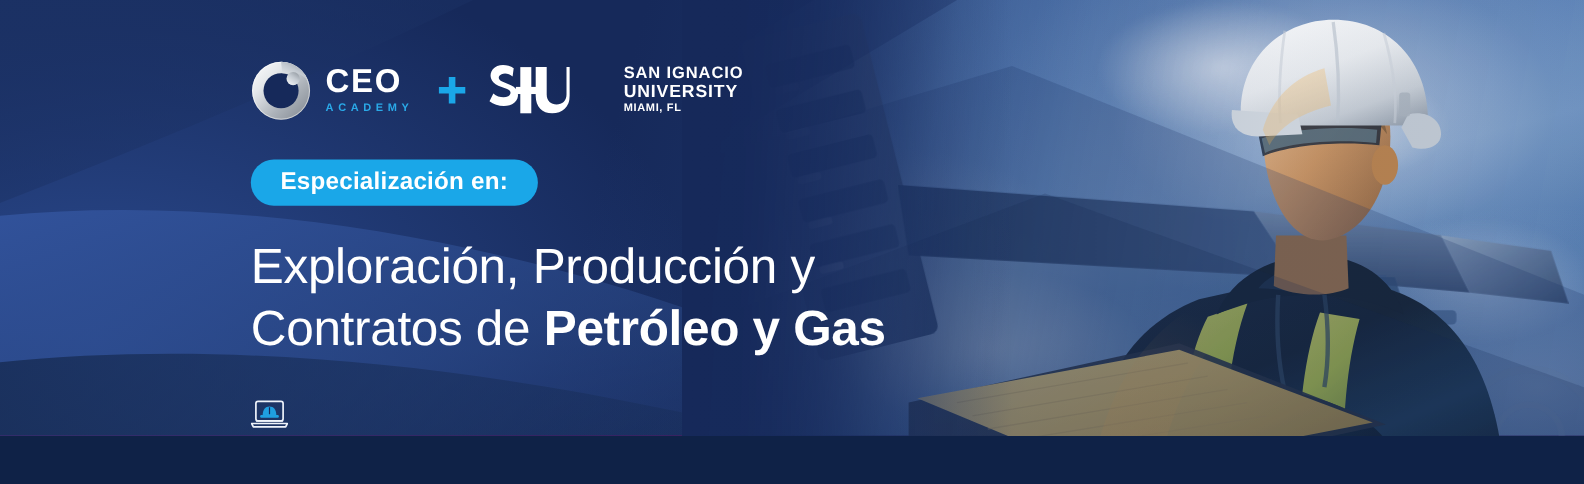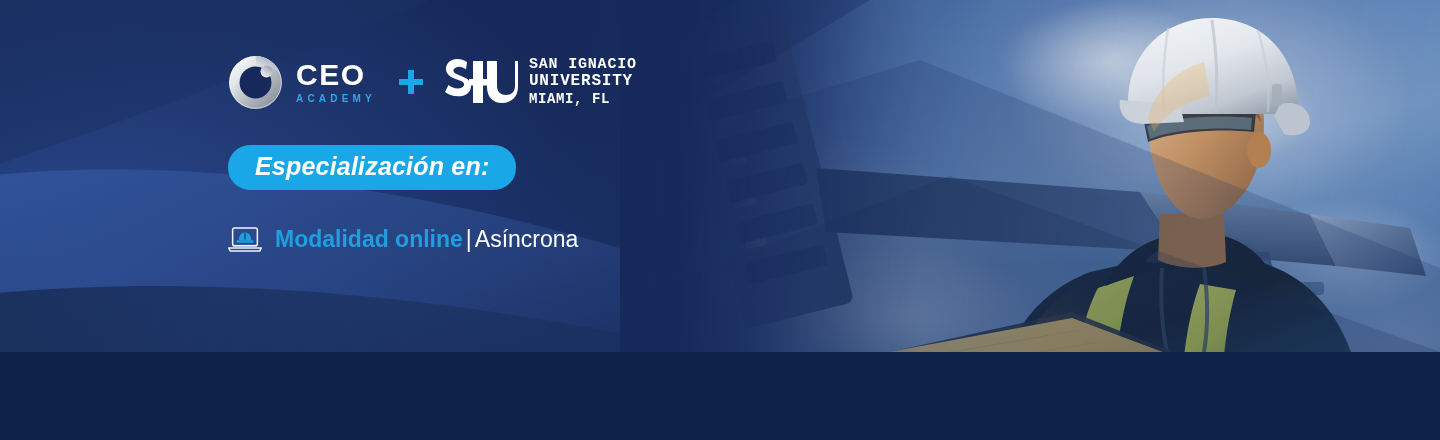--- a/index.html
+++ b/index.html
@@ -4,21 +4,21 @@
 <style>
   * { margin:0; padding:0; box-sizing:border-box; }
   html, body {
     width:1440px; height:440px;
     background:#0f2247;
     font-family:"Liberation Sans", sans-serif;
     overflow:hidden;
   }
   .banner {
     position:relative;
-    width:1440px; height:352px;
+    width:1440px; height:396px;
     overflow:hidden;
     background:#701a75;
   }
 
   
   .bg-base {
     position:absolute; inset:0;
     background:
       radial-gradient(ellipse 900px 600px at 6% 78%, #2b4a8e 0%, rgba(43,74,142,0) 62%),
       linear-gradient(105deg, #16295a 0%, #16295a 38%, #1d3568 58%, #223d74 72%, #24406f 100%);
@@ -91,34 +91,35 @@
   .ceo-academy {
     font-size:10px; font-weight:bold; color:#2aa9e8;
     letter-spacing:4.2px; margin-top:4px;
   }
   .plus-sep { width:26px; height:26px; margin:0 20px 0 22px; flex:0 0 auto; }
 
   .siu-logo { display:flex; align-items:center; gap:11px; }
   .siu-mark { width:74px; height:52px; display:block; }
   .siu-word {
     color:#ffffff;
-    font-family:Liberation Mono, monospace;
+    font-family:Liberation Sans, sans-serif;
     line-height:1.08;
+    margin-left:38px;
   }
   .siu-l1 { font-size:15px; font-weight:bold; letter-spacing:.8px; }
   .siu-l2 { font-size:16px; font-weight:bold; letter-spacing:.8px; }
-  .siu-l3 { font-size:14px; font-weight:bold; letter-spacing:.6px; margin-top:2px; }
+  .siu-l3 { font-size:10px; font-weight:bold; letter-spacing:.6px; margin-top:2px; }
 
   
   .badge-wrap { margin-top:33px; }
   .badge {
     display:inline-block;
     background:#1aa7e8;
     color:#ffffff;
-    font-size:25px; font-weight:bold; font-style:italic;
+    font-size:22px; font-weight:bold; 
     letter-spacing:.2px;
     padding:7px 27px 9px 27px;
     border-radius:22px;
   }
 
   
   .headline {
     margin-top:26px;
     color:#ffffff;
     font-size:45px;
@@ -398,28 +399,31 @@
           <div class="siu-l2">UNIVERSITY</div>
           <div class="siu-l3">MIAMI, FL</div>
         </div>
       </div>
     </div>
 
     <div class="badge-wrap">
       <span class="badge">Especialización en:</span>
     </div>
 
+    <div class="headline">
+      <span class="ln">Exploración, Producción y</span>
+      <span class="ln"><span>Contratos de </span><b>Petróleo y Gas</b></span>
+    </div>
 
     <div class="modality">
       <svg class="laptop-icon" viewBox="0 0 44 34">
         <rect x="6" y="2" width="32" height="23" rx="2.5" fill="none" stroke="#eef3fa" stroke-width="2"></rect>
         <path d="M1 28 h42 a0 0 0 0 1 0 0 l-2 4 h-38 z" fill="none" stroke="#eef3fa" stroke-width="2" stroke-linejoin="round"></path>
         <line x1="6" y1="25" x2="38" y2="25" stroke="#eef3fa" stroke-width="2"></line>
 
         <path d="M14 18 C14 12 17 8 22 8 C27 8 30 12 30 18 Z" fill="#1f9fe0"></path>
         <rect x="11" y="18" width="22" height="3.2" rx="1.4" fill="#1f9fe0"></rect>
         <line x1="22" y1="9" x2="22" y2="17" stroke="#16295a" stroke-width="1.4"></line>
       </svg>
-      <span><span class="mod-strong">Modalidad online</span><span class="mod-pipe">|</span><span class="mod-rest">Asíncrona</span></span>
     </div>
 
   </div>
 </div>
 
 </body></html>

